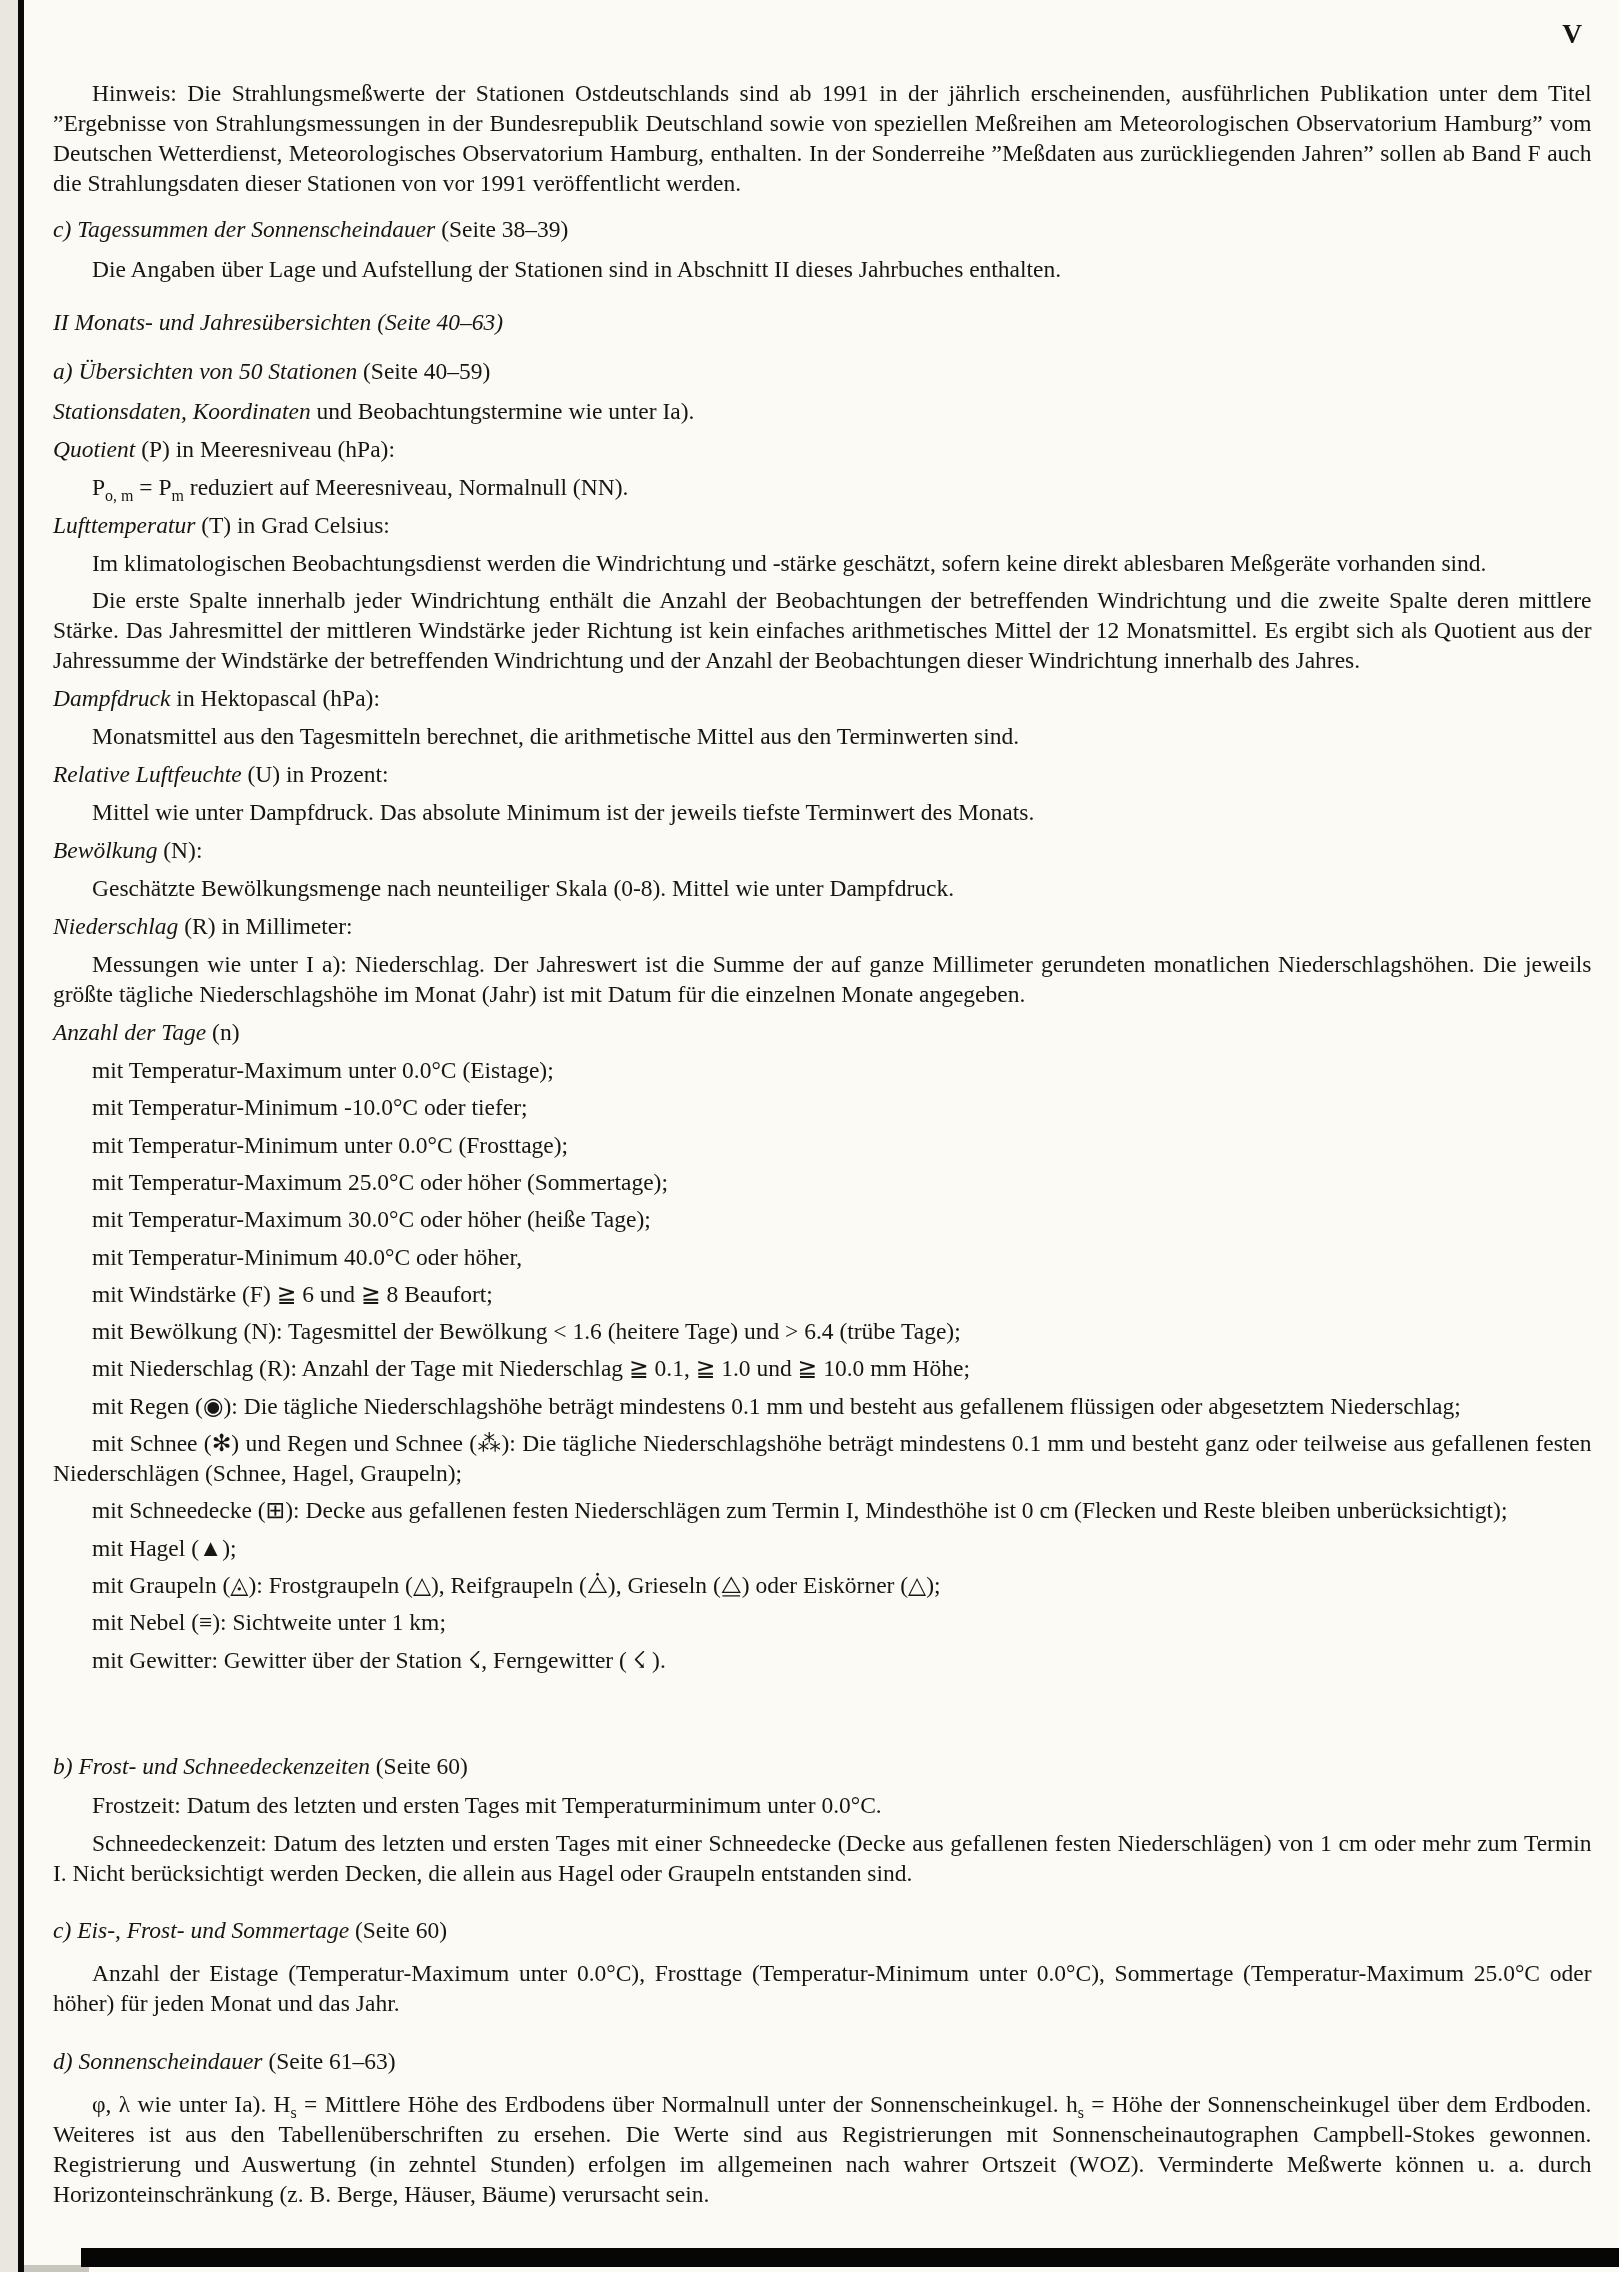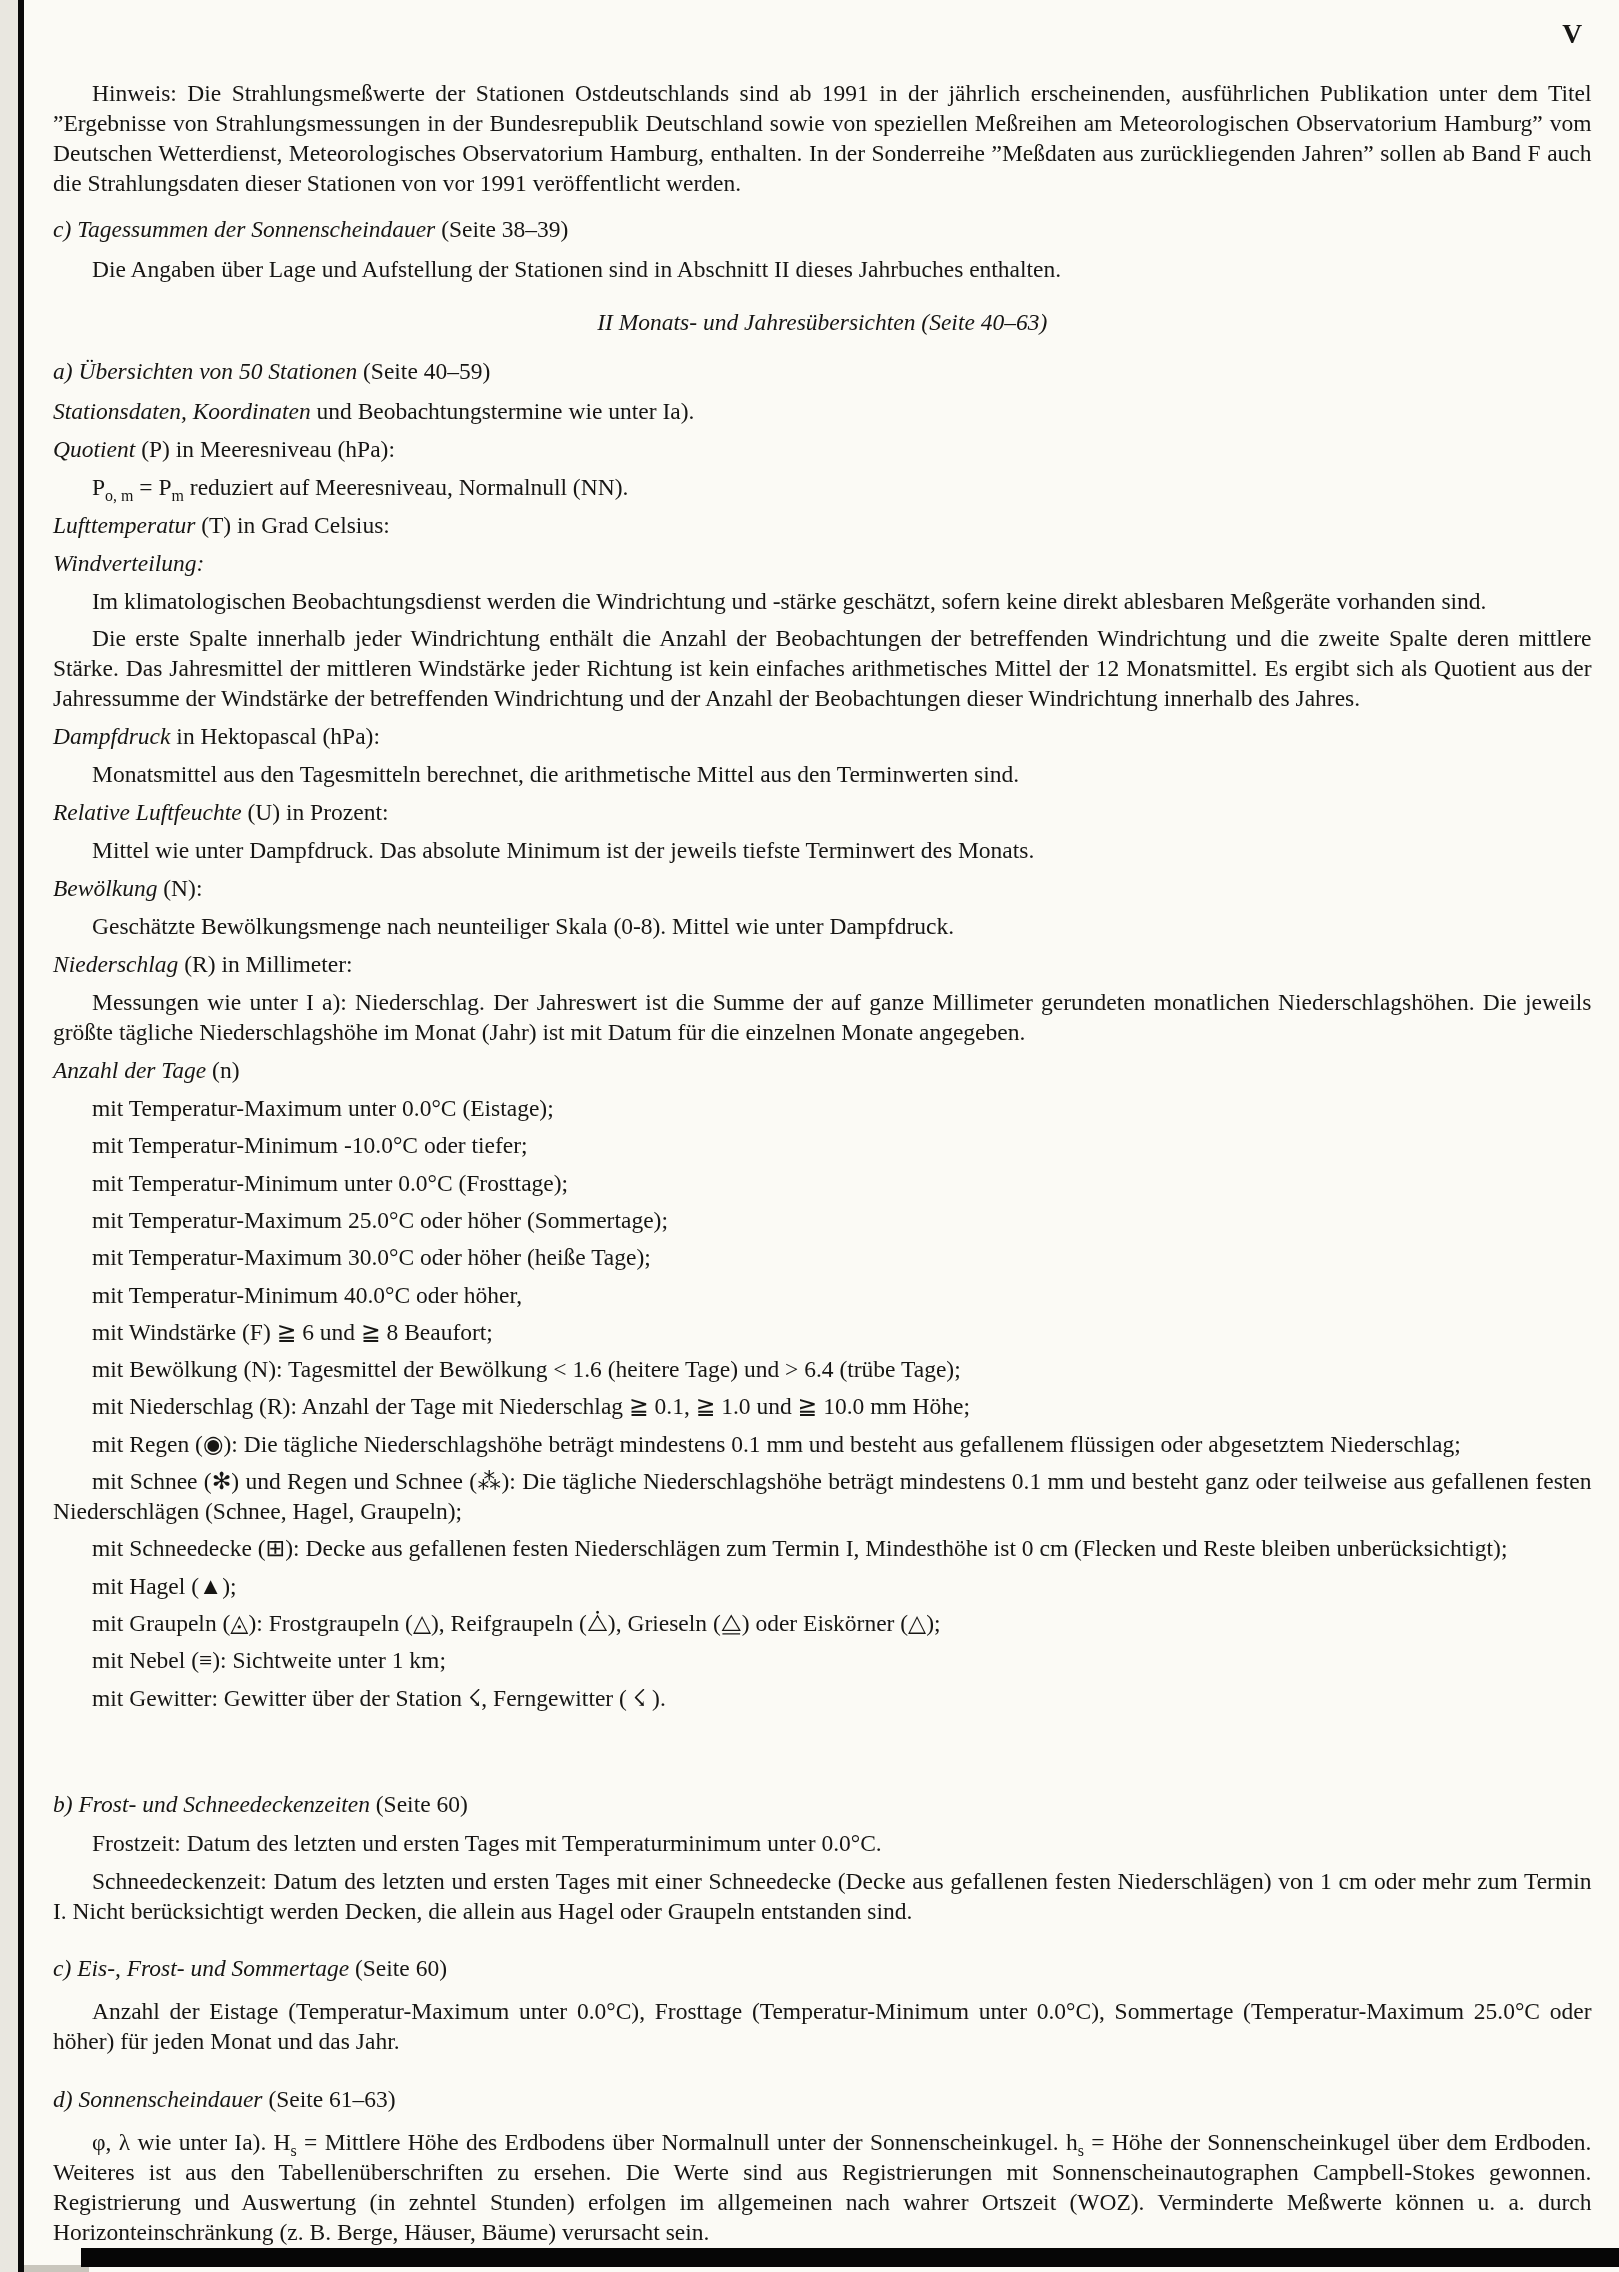--- a/index.html
+++ b/index.html
@@ -26,21 +26,21 @@
 
   .content {
     position: absolute; left: 53px; right: 27.5px; top: 78px;
     font-size: 23.5px; line-height: 30px;
   }
 
   .para { margin: 0 0 7.3px 0; }
   .j { text-align: justify; }
   .ind { text-indent: 39px; }
   .it { font-style: italic; }
-  .center { text-align: center; }
+  .center { text-align: left; }
 
   .mb-lg { }
   .sec-head { margin: 16px 0 9.7px 0; }
   .sec-head2 { margin: 27.5px 0 13px 0; }
   .big-gap { margin-top: 76px; }
   .part-title { margin: 23px 0 19.4px 0; }
   .term { margin: 8px 0 8px 0; }
 
   sub { font-size: 0.68em; line-height: 0; }
 </style>
@@ -67,21 +67,20 @@
 
     <p class="para sec-head"><span class="it">a) Übersichten von 50 Stationen</span><span>  (Seite 40–59)</span></p>
 
     <p class="para term"><span class="it">Stationsdaten, Koordinaten</span><span> und Beobachtungstermine wie unter Ia).</span></p>
 
     <p class="para term"><span class="it">Quotient</span><span> (P) in Meeresniveau (hPa):</span></p>
     <p class="para ind"><span>P</span><sub>o, m</sub><span> = P</span><sub>m</sub><span> reduziert auf Meeresniveau, Normalnull (NN).</span></p>
 
     <p class="para term"><span class="it">Lufttemperatur</span><span> (T) in Grad Celsius:</span></p>
 
-    <p class="para term it">Windverteilung:</p>
     <p class="para j ind">Im klimatologischen Beobachtungsdienst werden die Windrichtung und -stärke geschätzt, sofern keine direkt ablesbaren Meßgeräte vorhanden sind.</p>
     <p class="para j ind">Die erste Spalte innerhalb jeder Windrichtung enthält die Anzahl der Beobachtungen der betreffenden Windrichtung und die zweite Spalte deren mittlere Stärke. Das Jahresmittel der mittleren Windstärke jeder Richtung ist kein einfaches arithmetisches Mittel der 12 Monatsmittel. Es ergibt sich als Quotient aus der Jahressumme der Windstärke der betreffenden Windrichtung und der Anzahl der Beobachtungen dieser Windrichtung innerhalb des Jahres.</p>
 
     <p class="para term"><span class="it">Dampfdruck</span><span> in Hektopascal (hPa):</span></p>
     <p class="para ind">Monatsmittel aus den Tagesmitteln berechnet, die arithmetische Mittel aus den Terminwerten sind.</p>
 
     <p class="para term"><span class="it">Relative Luftfeuchte</span><span> (U) in Prozent:</span></p>
     <p class="para ind">Mittel wie unter Dampfdruck. Das absolute Minimum ist der jeweils tiefste Terminwert des Monats.</p>
 
     <p class="para term"><span class="it">Bewölkung</span><span> (N):</span></p>

